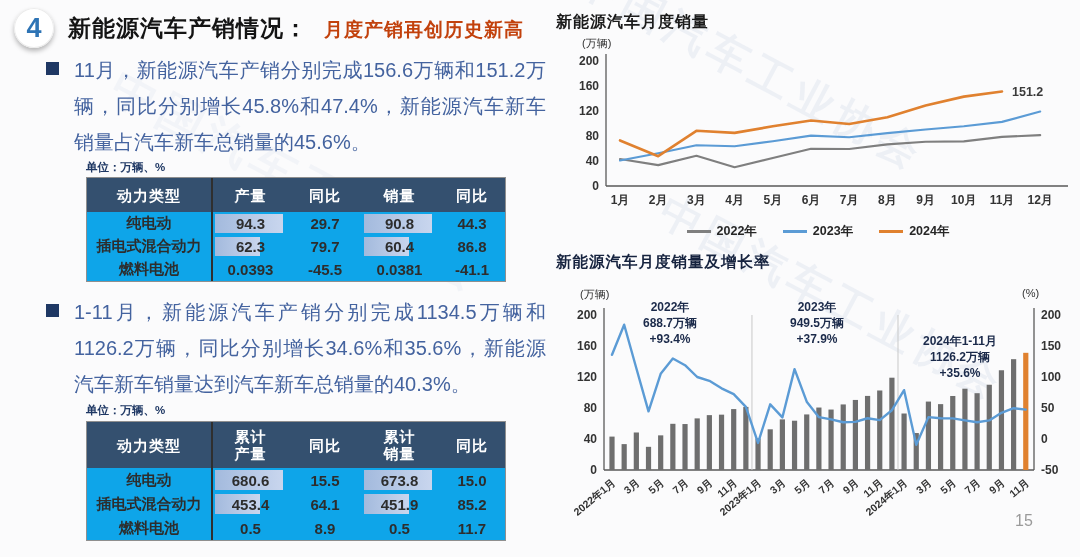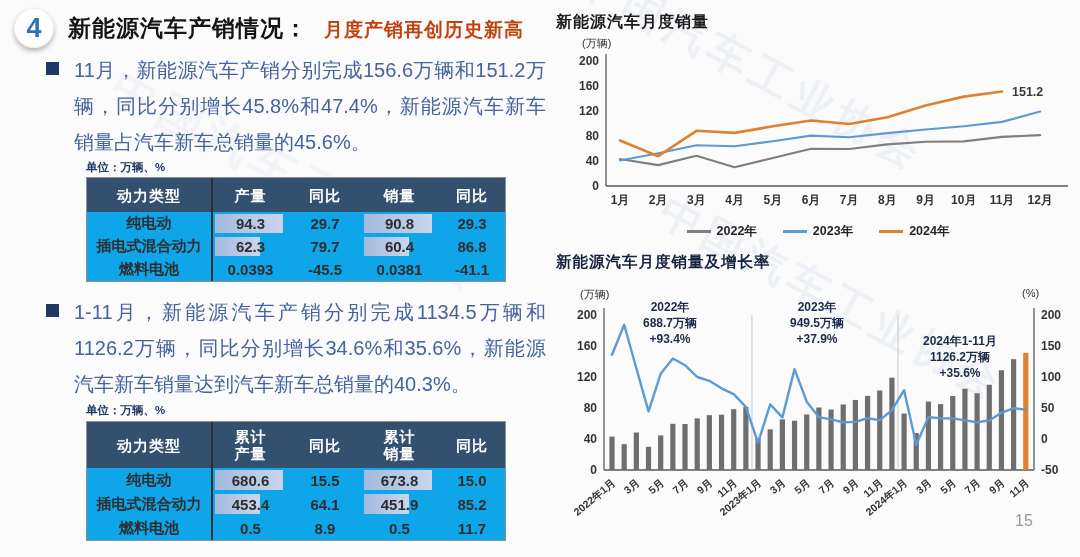--- a/index.html
+++ b/index.html
@@ -110,21 +110,21 @@
           <span class="cell-val">94.3</span>
         </div>
         <div class="t-cell">
           <span class="cell-val">29.7</span>
         </div>
         <div class="t-cell">
           <div class="cell-bar" style="width: 90%;"></div>
           <span class="cell-val">90.8</span>
         </div>
         <div class="t-cell">
-          <span class="cell-val">29.3</span>
+          <span class="cell-val">44.3</span>
         </div>
       </div>
       <div class="t-row">
         <div class="t-cell t-label-cell">插电式混合动力</div>
         <div class="t-cell">
           <div class="cell-bar" style="width: 59.4592%;"></div>
           <span class="cell-val">62.3</span>
         </div>
         <div class="t-cell">
           <span class="cell-val">79.7</span>

